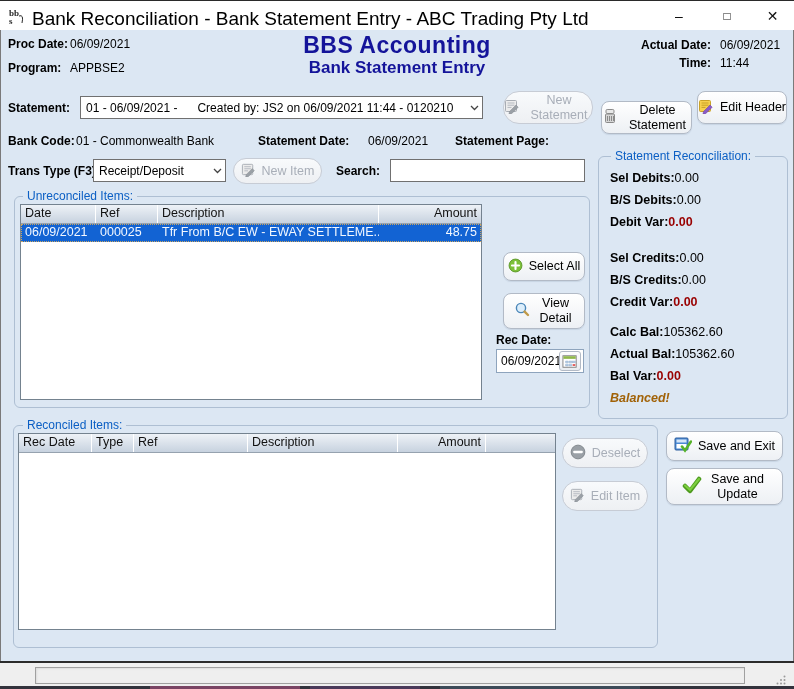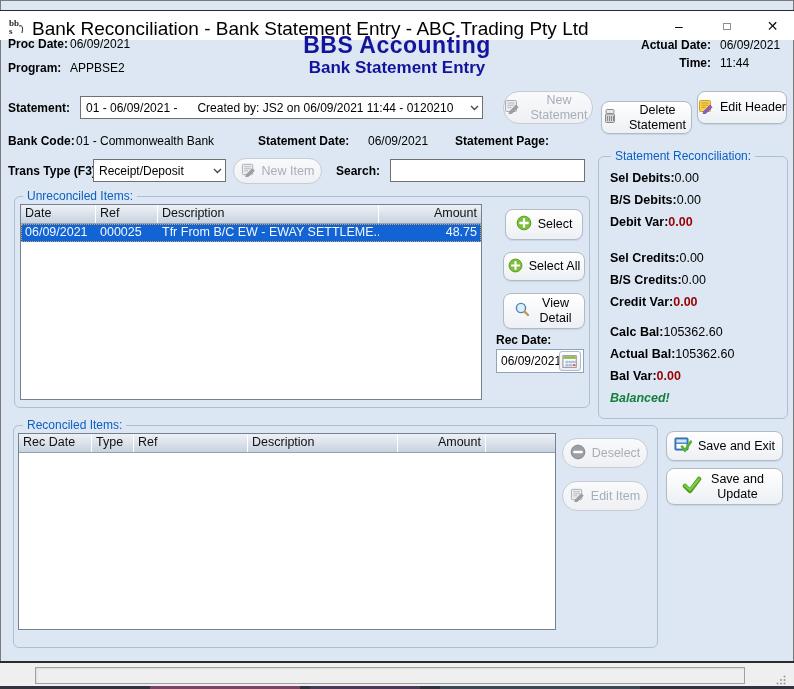--- a/index.html
+++ b/index.html
@@ -3,21 +3,21 @@
 <meta charset="utf-8">
 <style>
   * { margin:0; padding:0; box-sizing:border-box; }
   html,body { background:#c8c8c8; }
   body { font-family:"Liberation Sans","DejaVu Sans",sans-serif; }
   #window {
     position:relative; width:794px; height:689px; background:#dce7f3;
     outline:1px solid #7a7a7a; outline-offset:-1px; overflow:hidden;
   }
   
-  .titlebar { position:absolute; left:0; top:0; width:794px; height:30px; background:#ffffff; border-top:1px solid #2a2a2a;margin-top:10px; }
+  .titlebar { position:absolute; left:0; top:0; width:794px; height:30px; background:#ffffff; border-top:1px solid #2a2a2a; }
   .titlebar .appicon { position:absolute; left:8px; top:6px; width:18px; height:18px; }
   .titlebar .ttext { position:absolute; left:32px; top:7px; font-size:19px; color:#000; white-space:nowrap; }
   .wbtn { position:absolute; top:0; height:30px; width:48px; display:flex; align-items:center; justify-content:center; font-size:14px; color:#111; cursor:pointer; }
   .wbtn.min { left:655px; } .wbtn.max { left:703px; font-size:12px; } .wbtn.close { left:751px; width:43px; }
   
   .lbl { position:absolute; font-size:12px; font-weight:bold; color:#000; white-space:nowrap; }
   .val { position:absolute; font-size:12px; color:#000; white-space:nowrap; }
   .navy { color:#14149a; font-weight:bold; }
   .app-title { position:absolute; left:247px; width:300px; top:32px; text-align:center; font-size:23px; letter-spacing:0.5px; }
   .screen-title { position:absolute; left:247px; width:300px; top:58px; text-align:center; font-size:17px; }
@@ -44,21 +44,21 @@
   .gh { font-size:12.5px; color:#111; padding:1px 4px 0; border-right:1px solid #fff; overflow:hidden; white-space:nowrap; }
   .gh.right { text-align:right; }
   .gh.last { border-right:none; flex:1; }
   .grow { display:flex; height:18px; background:#1263d3; color:#f2f7ff; font-size:12.5px; outline:1px dotted #caa662; outline-offset:-1px; cursor:default; }
   .gc { padding:1px 4px 0; overflow:hidden; white-space:nowrap; }
   .gc.right { text-align:right; flex:1; }
   
   .srrow { position:absolute; left:11px; right:12px; display:flex; font-size:12.5px; }
   .srrow .srk { font-weight:bold; }
   .srrow .srv.red { color:#990000; font-weight:bold; }
-  .balanced { position:absolute; left:11px; font-size:12.5px; font-weight:bold; font-style:italic; color:#15803d; }
+  .balanced { position:absolute; left:11px; font-size:12.5px; font-weight:bold; font-style:italic; color:#a16207; }
   
   .recdate-wrap { position:absolute; left:496px; top:349px; width:88px; height:24px; border:1px solid #8ea4bd; background:#fff; display:flex; align-items:center; }
   .recdate-wrap input { border:none; outline:none; width:62px; font-size:12px; padding-left:4px; font-family:inherit; }
   .calbtn { width:22px; height:20px; display:flex; align-items:center; justify-content:center; cursor:pointer; background:linear-gradient(#fdfdfe,#e9edf2); border:1px solid #b2bac6; border-radius:3px; margin-right:1px; }
   
   .statusline { position:absolute; left:0; top:661px; width:794px; height:2px; background:#2b2b2b; }
   .statusbar { position:absolute; left:0; top:663px; width:794px; height:23px; background:#efefef; }
   .statusbar .inset { position:absolute; left:35px; top:4px; width:710px; height:17px; border:1px solid #a0a0a0; background:#efefef; box-shadow:inset 1px 1px 2px rgba(0,0,0,.08); }
   .grip { position:absolute; right:8px; top:8px; width:10px; height:10px; cursor:nwse-resize; }
   .bottom-sliver { position:absolute; left:0; top:686px; width:794px; height:3px; background:#32323c; }
@@ -182,29 +182,20 @@
       <span class="gh right last">Amount</span>
     </div>
     <div class="grow">
       <span class="gc" style="width:75px">06/09/2021</span>
       <span class="gc" style="width:62px">000025</span>
       <span class="gc" style="width:221px">Tfr From B/C EW - EWAY SETTLEME...</span>
       <span class="gc right">48.75</span>
     </div>
   </div>
 
-  <div class="btn" style="left:505px;top:209px;width:78px;height:31px">
-    <span>
-      <svg width="16" height="16" viewBox="0 0 17 17">
-        <circle cx="8.5" cy="8.5" r="7.3" fill="#7cc03a" stroke="#579423"></circle>
-        <path d="M8.5 4.5v8M4.5 8.5h8" stroke="#fff" stroke-width="2.4" stroke-linecap="round"></path>
-      </svg>
-    </span>
-    <span class="btxt">Select</span>
-  </div>
 
   <div class="btn" style="left:503px;top:252px;width:82px;height:29px">
     <span>
       <svg width="15" height="15" viewBox="0 0 17 17">
         <circle cx="8.5" cy="8.5" r="7.3" fill="#7cc03a" stroke="#579423"></circle>
         <path d="M8.5 4.5v8M4.5 8.5h8" stroke="#fff" stroke-width="2.4" stroke-linecap="round"></path>
       </svg>
     </span>
     <span class="btxt">Select All</span>
   </div>

